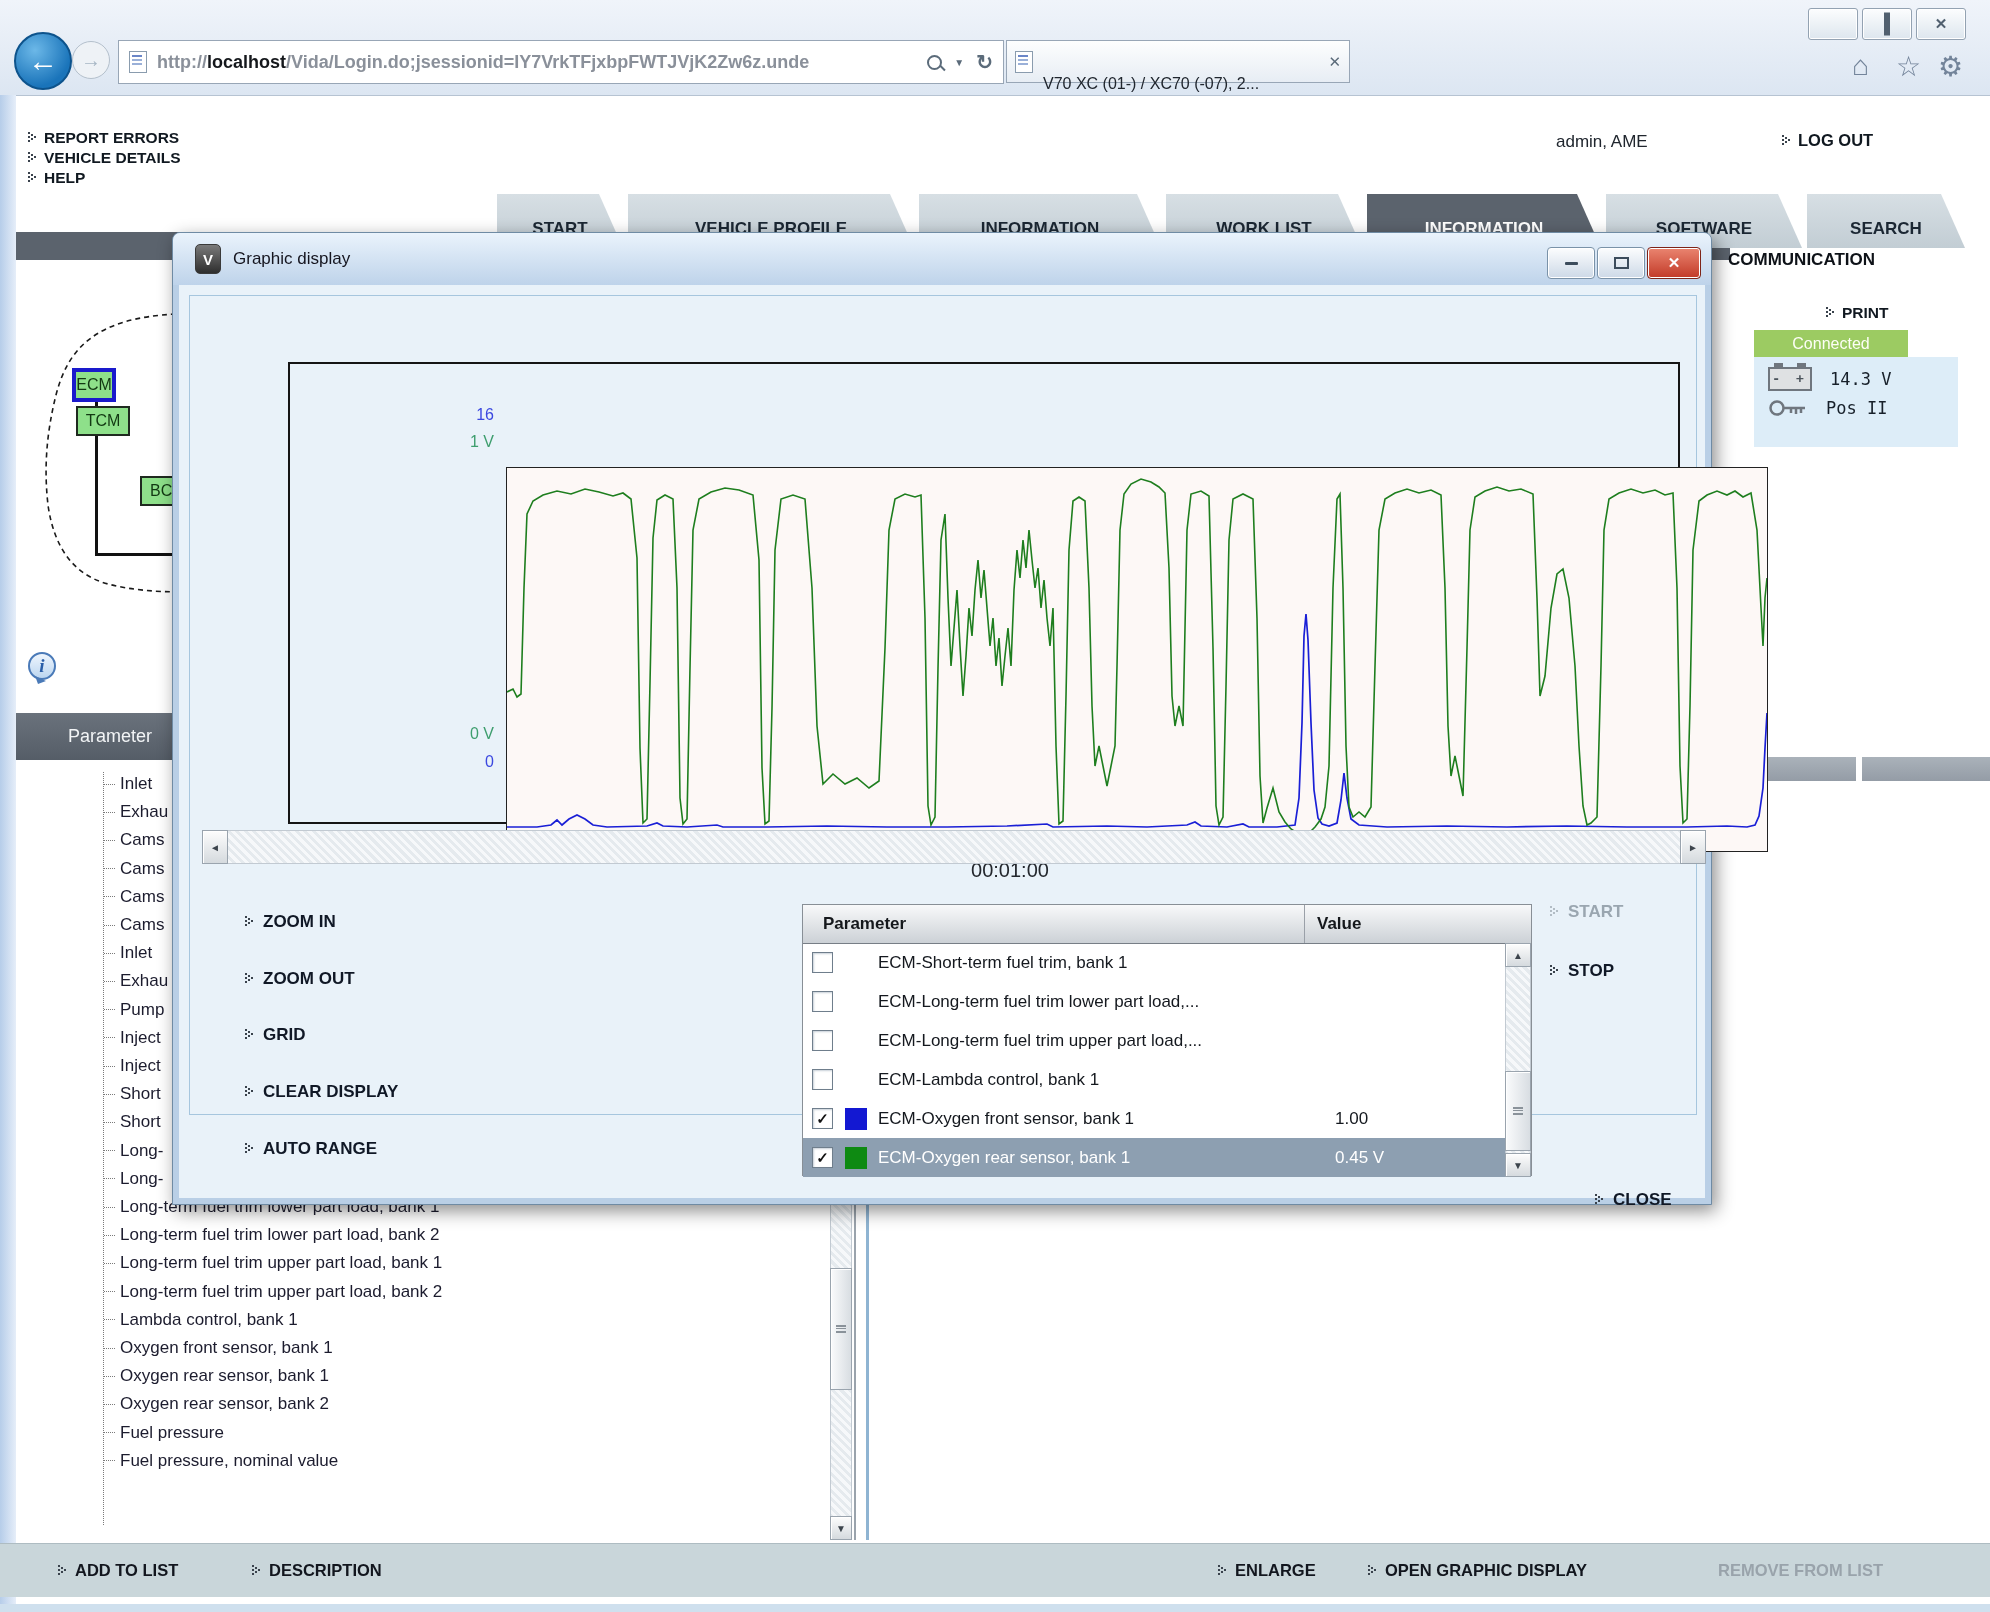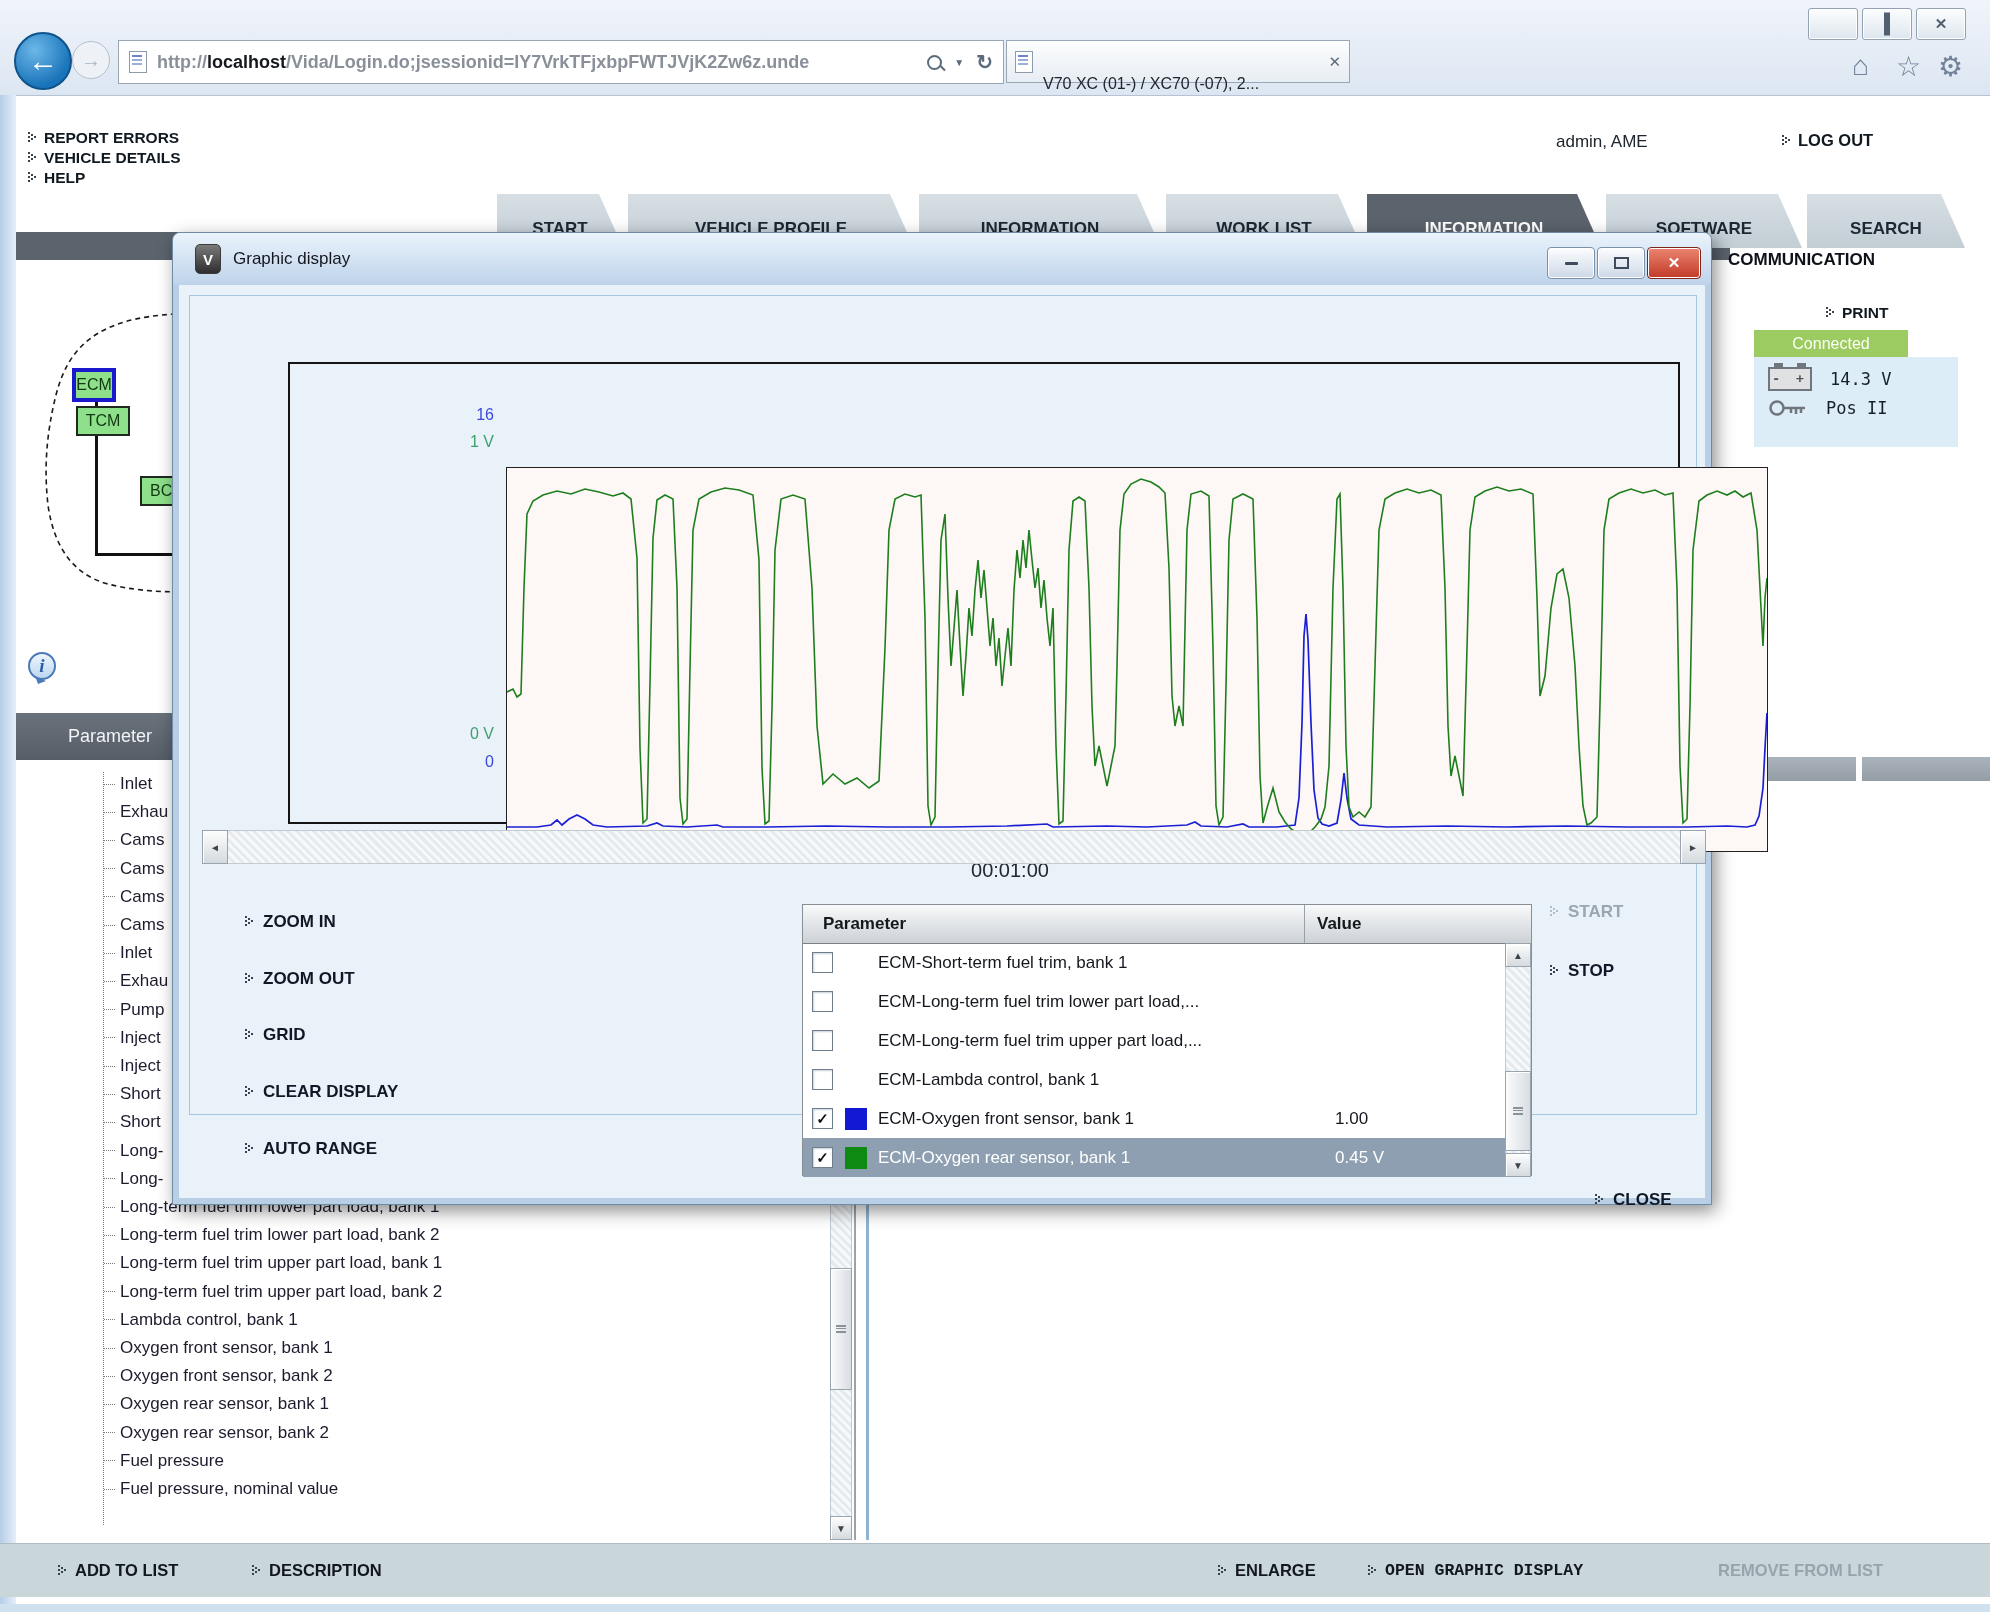--- a/index.html
+++ b/index.html
@@ -279,21 +279,20 @@
     <div class="titem">Short</div>
     <div class="titem">Short</div>
     <div class="titem">Long-</div>
     <div class="titem">Long-</div>
     <div class="titem">Long-term fuel trim lower part load, bank 1</div>
     <div class="titem">Long-term fuel trim lower part load, bank 2</div>
     <div class="titem">Long-term fuel trim upper part load, bank 1</div>
     <div class="titem">Long-term fuel trim upper part load, bank 2</div>
     <div class="titem">Lambda control, bank 1</div>
     <div class="titem">Oxygen front sensor, bank 1</div>
-    <div class="titem">Oxygen front sensor, bank 2</div>
     <div class="titem">Oxygen rear sensor, bank 1</div>
     <div class="titem">Oxygen rear sensor, bank 2</div>
     <div class="titem">Fuel pressure</div>
     <div class="titem">Fuel pressure, nominal value</div>
   </div>
 
   <div class="sb-track abs" style="left:830px;top:248px;width:22px;height:1292px;"></div>
   <div class="sb-thumb abs" style="left:830px;top:1268px;width:22px;height:122px;"></div>
   <div class="sb-btn abs" style="left:830px;top:1516px;width:22px;height:24px;">
       <span>▼</span>
@@ -310,21 +309,21 @@
         <span>ADD TO LIST</span>
       </span>
     <span class="bbtn" style="left:252px;">
         <span class="dicon"></span>
         <span>DESCRIPTION</span>
       </span>
     <span class="bbtn" style="left:1218px;">
         <span class="dicon"></span>
         <span>ENLARGE</span>
       </span>
-    <span class="bbtn" style="left:1368px;font-family:Liberation Mono, monospace;">
+    <span class="bbtn" style="left:1368px;">
         <span class="dicon"></span>
         <span>OPEN GRAPHIC DISPLAY</span>
       </span>
     <span class="bbtn disabled" style="left:1718px;">
         <span>REMOVE FROM LIST</span>
       </span>
   </div>
   <div id="bottomstrip"></div>
 
   <div id="dialog">

